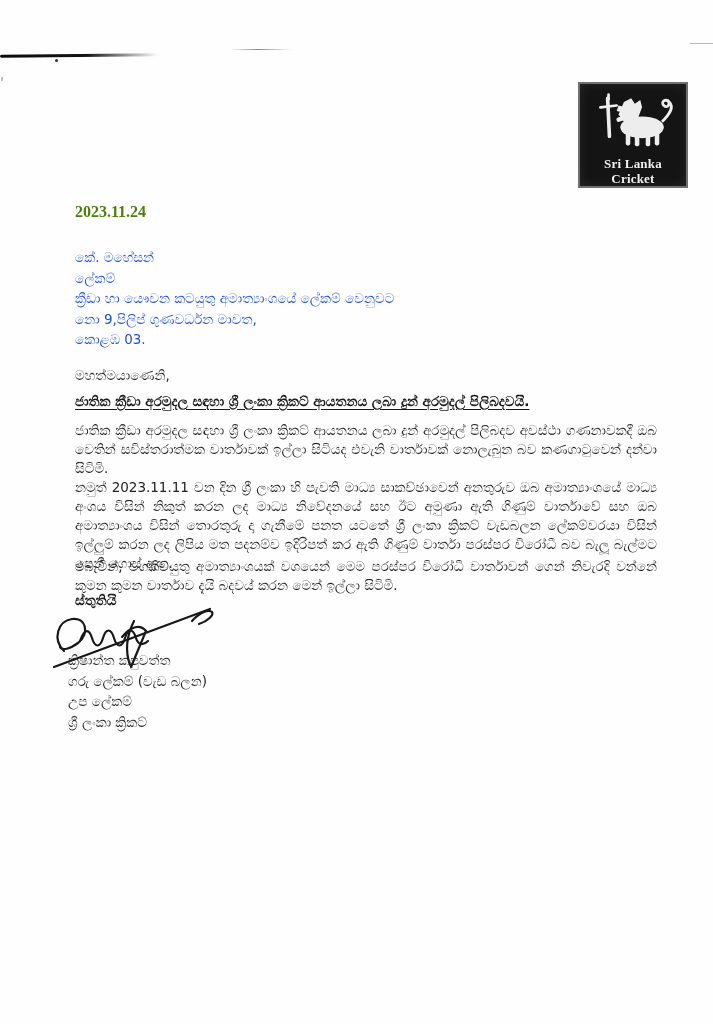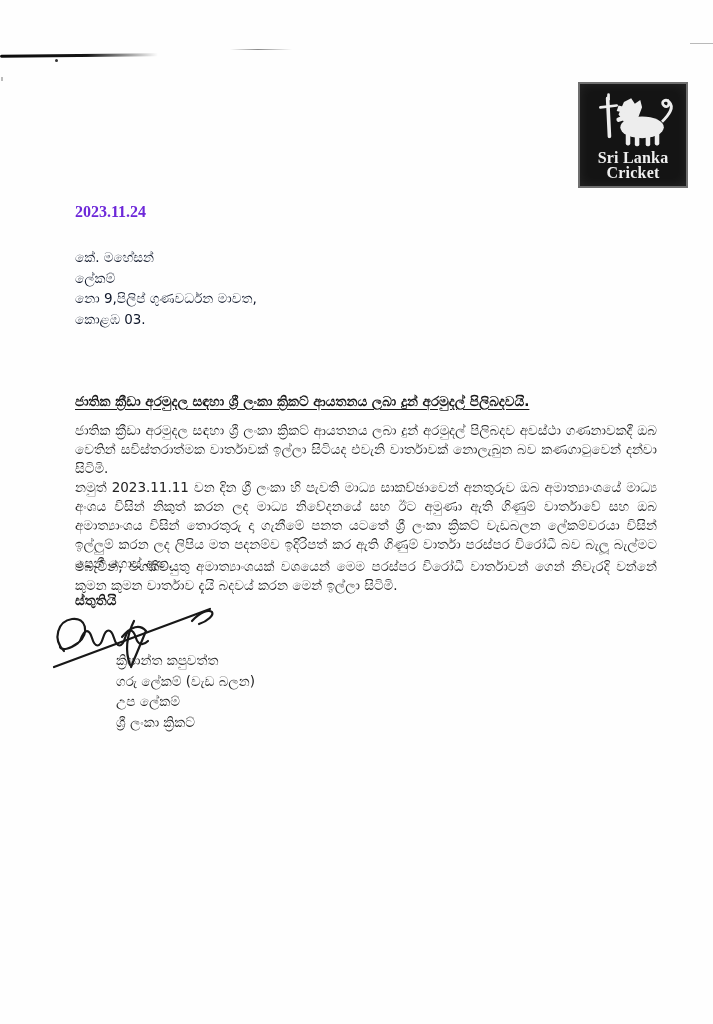--- a/index.html
+++ b/index.html
@@ -23,45 +23,45 @@
   
   .logo{
     position:absolute;left:578px;top:82px;width:110px;height:106px;
     background:#141414;border:2px solid #6f6f6f;box-sizing:border-box;
     display:flex;flex-direction:column;align-items:center;justify-content:flex-end;
     box-shadow:inset 0 0 12px rgba(255,255,255,.08);
   }
   .logo svg{position:absolute;top:7px;left:50%;transform:translateX(-50%);}
   .logo-text{
     font-family:"Liberation Serif","DejaVu Serif",serif;color:#efefef;
-    font-size:16px;line-height:15px;font-weight:600;text-align:center;
-    padding-bottom:6px;letter-spacing:.2px;margin-top:40px;
+    font-size:13px;line-height:15px;font-weight:600;text-align:center;
+    letter-spacing:.2px;margin-top:40px;
   }
 
   .date{
     position:absolute;left:75px;top:203px;
     font-family:"Liberation Serif","DejaVu Serif",serif;
-    font-weight:700;font-size:16px;color:#6d28d9;
+    font-weight:700;font-size:16px;color:#4d7c0f;
   }
 
   .block{position:absolute;left:75px;width:582px;font-size:13.5px;}
-  .recipient{top:247px;line-height:20.5px;color:#0f172a;}
+  .recipient{top:247px;line-height:20.5px;color:#1d4ed8;}
   .salutation{top:367px;}
   .subject{
     top:393px;font-weight:700;color:#1a1a1a;
     text-decoration:underline;text-underline-offset:3px;
   }
   .para{text-align:justify;line-height:19px;color:#222;}
   .para-1{top:421px;}
   .para-2{top:478px;}
   .para-3{top:557px;}
   .closing{top:592px;font-weight:600;}
 
   .signature{position:absolute;left:50px;top:599px;}
-  .sig-block{position:absolute;left:68px;top:650px;line-height:20.5px;font-size:13.5px;color:#242424;margin-left:48px;}
+  .sig-block{position:absolute;left:68px;top:650px;line-height:20.5px;font-size:13.5px;color:#242424;}
 </style>
 </head>
 <body>
 
 <div class="page">
 
   <div class="artifact artifact-line-1"></div>
   <div class="artifact artifact-line-2"></div>
   <div class="artifact artifact-line-3"></div>
   <div class="artifact artifact-dot-1"></div>
@@ -97,24 +97,26 @@
       <div>Sri Lanka</div>
       <div>Cricket</div>
     </div>
   </div>
 
   <div class="date">2023.11.24</div>
 
   <div class="block recipient">
     <div>කේ. මහේසන්</div>
     <div>ලේකම්</div>
+    <div>ක්‍රීඩා හා යෞවන කටයුතු අමාත්‍යාංශයේ ලේකම් වෙනුවට</div>
     <div>නො 9,පිලිප් ගුණවර්ධන මාවත,</div>
     <div>කොළඹ 03.</div>
   </div>
 
+  <div class="block salutation">මහත්මයාණෙනි,</div>
 
   <div class="block subject">ජාතික ක්‍රීඩා අරමුදල සඳහා ශ්‍රී ලංකා ක්‍රිකට් ආයතනය ලබා දුන් අරමුදල් පිලිබදවයි.</div>
 
   <div class="block para para-1">ජාතික ක්‍රීඩා අරමුදල සඳහා ශ්‍රී ලංකා ක්‍රිකට් ආයතනය ලබා දුන් අරමුදල් පිලිබදව අවස්ථා ගණනාවකදී ඔබ වෙතින් සවිස්තරාත්මක වාර්තාවක් ඉල්ලා සිටියද එවැනි වාර්තාවක් නොලැබුන බව කණගාටුවෙන් දන්වා සිටිමි.</div>
   <div class="block para para-2">නමුත් 2023.11.11 වන දින ශ්‍රී ලංකා හි පැවති මාධ්‍ය සාකච්ඡාවෙන් අනතුරුව ඔබ අමාත්‍යාංශයේ මාධ්‍ය අංශය විසින් නිකුත් කරන ලද මාධ්‍ය නිවේදනයේ සහ ඊට අමුණා ඇති ගිණුම් වාර්තාවේ සහ ඔබ අමාත්‍යාංශය විසින් තොරතුරු දා ගැනීමේ පනත යටතේ ශ්‍රී ලංකා ක්‍රිකට් වැඩබලන ලේකම්වරයා විසින් ඉල්ලුම් කරන ලද ලිපිය මත පදනම්ව ඉදිරිපත් කර ඇති ගිණුම් වාර්තා පරස්පර විරෝධී බව බැලූ බැල්මට පෙනී ගොස් ඇත.</div>
   <div class="block para para-3">එබැවින්, වගකිවයුතු අමාත්‍යාංශයක් වශයෙන් මෙම පරස්පර විරෝධී වාර්තාවන් ගෙන්  නිවැරදි වන්නේ කුමන කුමන වාර්තාව දැයි බදවය් කරන මෙන් ඉල්ලා සිටිමි.</div>
 
   <div class="block closing">ස්තුතියි</div>
 
   <svg class="signature" width="190" height="72" viewBox="0 0 190 72">

